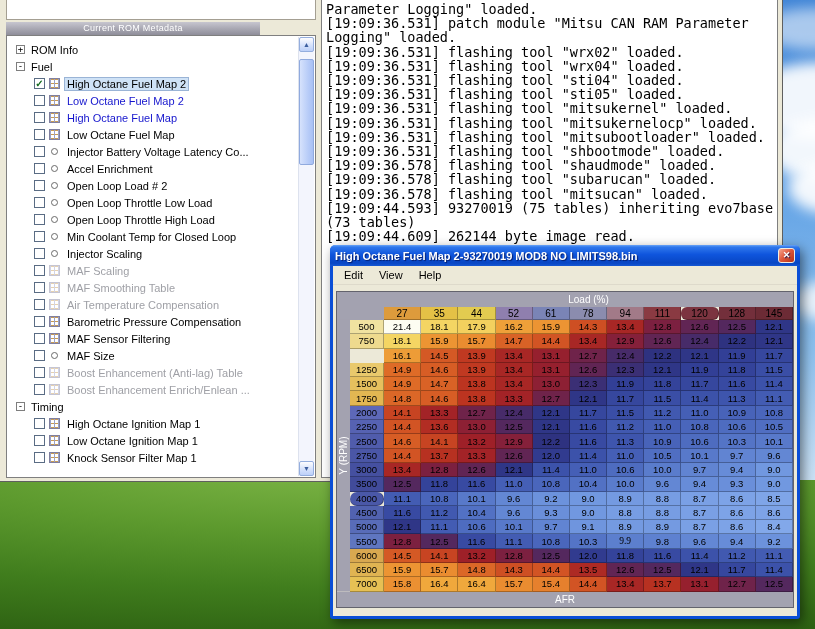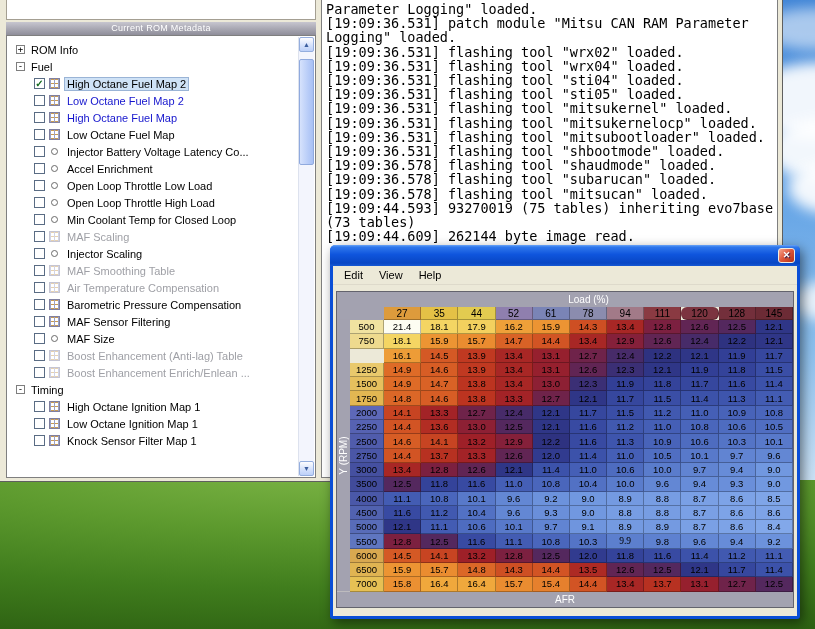--- a/index.html
+++ b/index.html
@@ -12,21 +12,21 @@
   .grass{position:absolute;left:0;top:480px;width:815px;height:149px;
     background:radial-gradient(ellipse 140% 130% at 45% -15%, #83bb4b 0%, #5d9a2e 38%, #407d1d 68%, #2b5e11 100%)}
   .cloud{position:absolute;background:#fff;border-radius:50%;filter:blur(7px);opacity:.92}
   .desk-frag{position:absolute;left:786px;top:584px;color:#fff;font-size:10px;
     text-shadow:1px 1px 1px rgba(0,0,0,.7)}
   
   #main{position:absolute;left:0;top:0;width:783px;height:482px;background:#ece9d8;
     border-right:1px solid #5f5f5f;border-bottom:1px solid #5f5f5f}
   #toppanel{position:absolute;left:6px;top:0;width:310px;height:20px;background:#fff;
     border:1px solid #a49f92;border-top:none}
-  #metabar{position:absolute;left:6px;top:22px;width:310px;height:13px;
+  #metabar{position:absolute;left:6px;top:22px;width:254px;height:13px;
     background:linear-gradient(180deg,#c7c6cf 0%,#a7a6b1 55%,#8f8e9a 100%);
     color:#fff;font-size:9px;text-align:center;line-height:13px;letter-spacing:.3px}
   #treepanel{position:absolute;left:6px;top:35px;width:310px;height:443px;background:#fff;
     border:1px solid #7f7f7f;overflow:hidden}
   #treebody{position:absolute;left:0;top:0;right:17px;bottom:0;overflow:hidden;padding-top:5px}
   .tg{display:flex;align-items:center;height:17px;padding-left:9px;gap:6px}
   .exp{width:9px;height:9px;border:1px solid #7e7e7e;background:#fff;font-size:9px;
     line-height:7px;text-align:center;color:#000;flex:none;font-family:"DejaVu Sans Mono",monospace}
   .glabel{font-size:11px;color:#000}
   .ti{display:flex;align-items:center;height:17px;padding-left:27px;gap:4px}
@@ -138,41 +138,46 @@
             <span class="tlabel">Injector Battery Voltage Latency Co...</span>
           </div>
           <div class="ti">
             <span class="cb"></span>
             <span class="icon-scalar"></span>
             <span class="tlabel">Accel Enrichment</span>
           </div>
           <div class="ti">
             <span class="cb"></span>
             <span class="icon-scalar"></span>
+            <span class="tlabel">Open Loop Load # 2</span>
+          </div>
+          <div class="ti">
+            <span class="cb"></span>
+            <span class="icon-scalar"></span>
             <span class="tlabel">Open Loop Throttle Low Load</span>
           </div>
           <div class="ti">
             <span class="cb"></span>
             <span class="icon-scalar"></span>
             <span class="tlabel">Open Loop Throttle High Load</span>
           </div>
           <div class="ti">
             <span class="cb"></span>
             <span class="icon-scalar"></span>
             <span class="tlabel">Min Coolant Temp for Closed Loop</span>
+          </div>
+          <div class="ti">
+            <span class="cb"></span>
+            <span class="icon-scalar"></span>
+            <span class="tlabel">Injector Scaling</span>
           </div>
           <div class="ti">
             <span class="cb"></span>
             <span class="icon-table" style="opacity: 0.45;"></span>
             <span class="tlabel t-disabled">MAF Scaling</span>
-          </div>
-          <div class="ti">
-            <span class="cb"></span>
-            <span class="icon-scalar"></span>
-            <span class="tlabel">Injector Scaling</span>
           </div>
           <div class="ti">
             <span class="cb"></span>
             <span class="icon-table" style="opacity: 0.45;"></span>
             <span class="tlabel t-disabled">MAF Smoothing Table</span>
           </div>
           <div class="ti">
             <span class="cb"></span>
             <span class="icon-table" style="opacity: 0.45;"></span>
             <span class="tlabel t-disabled">Air Temperature Compensation</span>
@@ -245,20 +250,21 @@
         <div class="logline">[19:09:36.578] flashing tool "subarucan" loaded.</div>
         <div class="logline">[19:09:36.578] flashing tool "mitsucan" loaded.</div>
         <div class="logline">[19:09:44.593] 93270019 (75 tables) inheriting evo7base</div>
         <div class="logline">(73 tables)</div>
         <div class="logline">[19:09:44.609] 262144 byte image read.</div>
       </div>
   </div>
 
   <div id="mapwin">
     <div id="maptitle">
+      <span>High Octane Fuel Map 2-93270019 MOD8 NO LIMITS98.bin</span>
       <div id="mapclose">✕</div>
     </div>
     <div id="mapclient">
       <div id="mapmenu">
         <span class="menu-item">Edit</span>
         <span class="menu-item">View</span>
         <span class="menu-item">Help</span>
       </div>
       <div id="grid">
         <div class="corner" style="grid-area:1/1/3/3"></div>
@@ -413,21 +419,21 @@
           <div class="dcell" style="background: rgb(52, 67, 154); grid-area: 14 / 4;">11.8</div>
           <div class="dcell" style="background: rgb(56, 74, 162); grid-area: 14 / 5;">11.6</div>
           <div class="dcell" style="background: rgb(69, 95, 182); grid-area: 14 / 6;">11.0</div>
           <div class="dcell" style="background: rgb(74, 102, 188); grid-area: 14 / 7;">10.8</div>
           <div class="dcell" style="background: rgb(82, 113, 196); grid-area: 14 / 8;">10.4</div>
           <div class="dcell" style="background: rgb(90, 124, 204); grid-area: 14 / 9;">10.0</div>
           <div class="dcell" style="background: rgb(99, 135, 212); grid-area: 14 / 10;">9.6</div>
           <div class="dcell" style="background: rgb(103, 140, 216); grid-area: 14 / 11;">9.4</div>
           <div class="dcell" style="background: rgb(106, 143, 218); grid-area: 14 / 12;">9.3</div>
           <div class="dcell" style="background: rgb(113, 152, 224); grid-area: 14 / 13;">9.0</div>
-          <div class="rcell" style="background: rgb(74, 88, 168); grid-area: 15 / 2;">4000</div>
+          <div class="rcell" style="background: rgb(74, 88, 168); grid-area: 15 / 2; border-radius: 7px;">4000</div>
           <div class="dcell" style="background: rgb(67, 92, 179); grid-area: 15 / 3;">11.1</div>
           <div class="dcell" style="background: rgb(74, 102, 188); grid-area: 15 / 4;">10.8</div>
           <div class="dcell" style="background: rgb(88, 121, 202); grid-area: 15 / 5;">10.1</div>
           <div class="dcell" style="background: rgb(99, 135, 212); grid-area: 15 / 6;">9.6</div>
           <div class="dcell" style="background: rgb(108, 146, 220); grid-area: 15 / 7;">9.2</div>
           <div class="dcell" style="background: rgb(113, 152, 224); grid-area: 15 / 8;">9.0</div>
           <div class="dcell" style="background: rgb(116, 154, 225); grid-area: 15 / 9;">8.9</div>
           <div class="dcell" style="background: rgb(119, 157, 227); grid-area: 15 / 10;">8.8</div>
           <div class="dcell" style="background: rgb(122, 160, 229); grid-area: 15 / 11;">8.7</div>
           <div class="dcell" style="background: rgb(125, 163, 231); grid-area: 15 / 12;">8.6</div>

